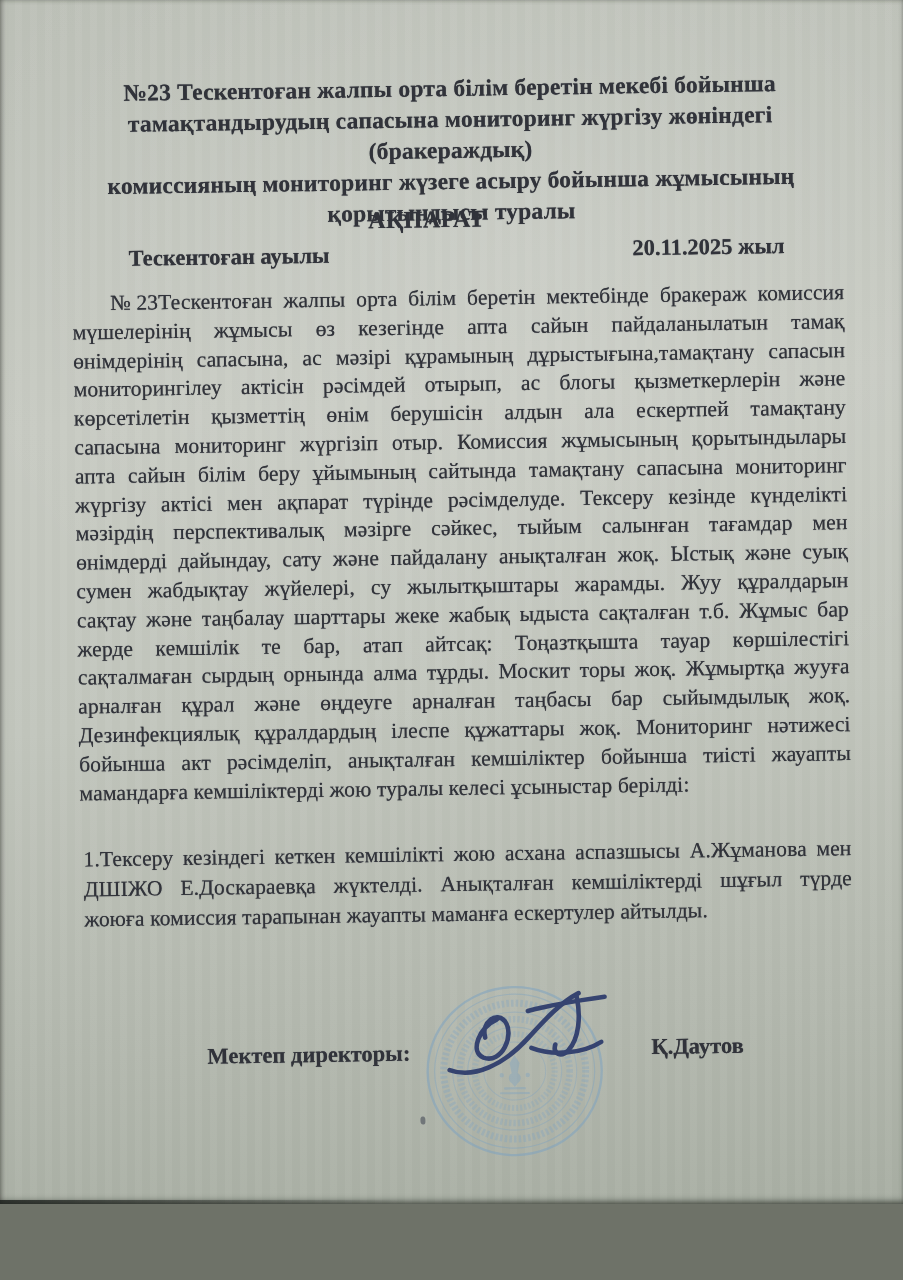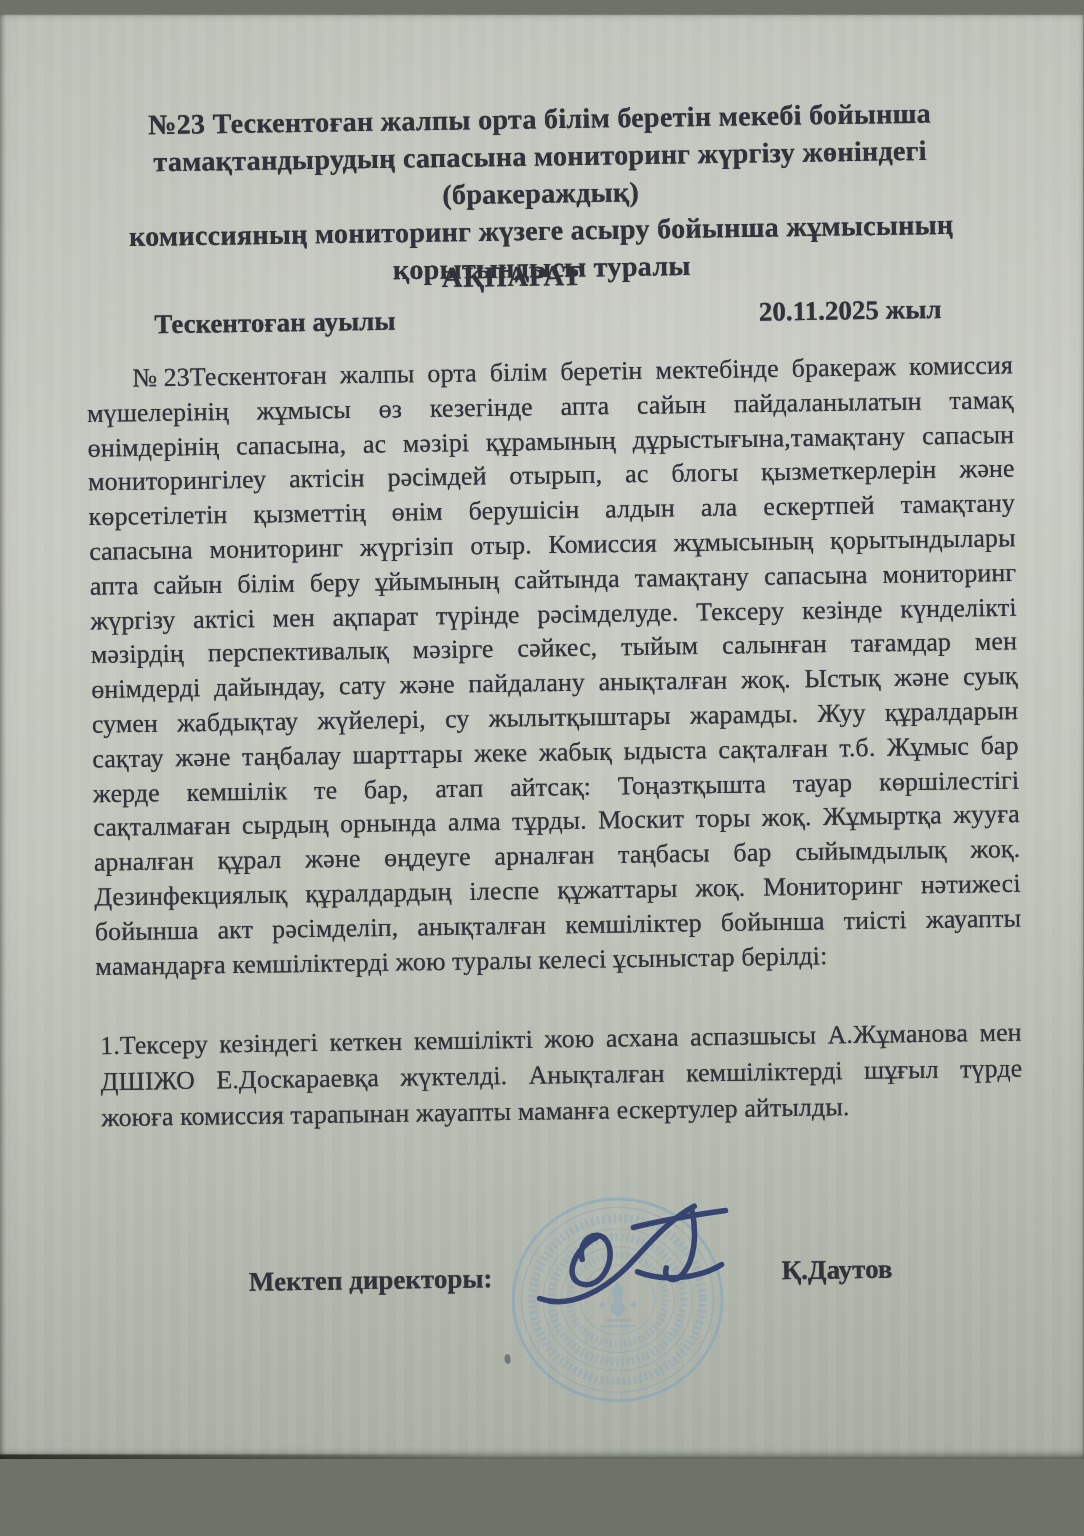--- a/index.html
+++ b/index.html
@@ -6,21 +6,20 @@
     margin: 0;
     padding: 0;
     background: #6e7268;
   }
   .page {
     position: relative;
     width: 903px;
     height: 1204px;
     overflow: hidden;
     font-family: "Liberation Serif", serif;
-    margin-top: 12px;
   }
   
   .paper {
     position: absolute;
     inset: 0;
     background:
       radial-gradient(95% 60% at 58% 22%, rgba(255,255,255,0.12), rgba(255,255,255,0) 70%),
       repeating-linear-gradient(90deg, rgba(255,255,255,0.025) 0 7px, rgba(0,0,0,0.012) 7px 15px),
       linear-gradient(176deg, #bdc1b8 0%, #c7cac2 34%, #c2c6bd 58%, #b3b8ae 84%, #a9afa4 100%);
     box-shadow:

